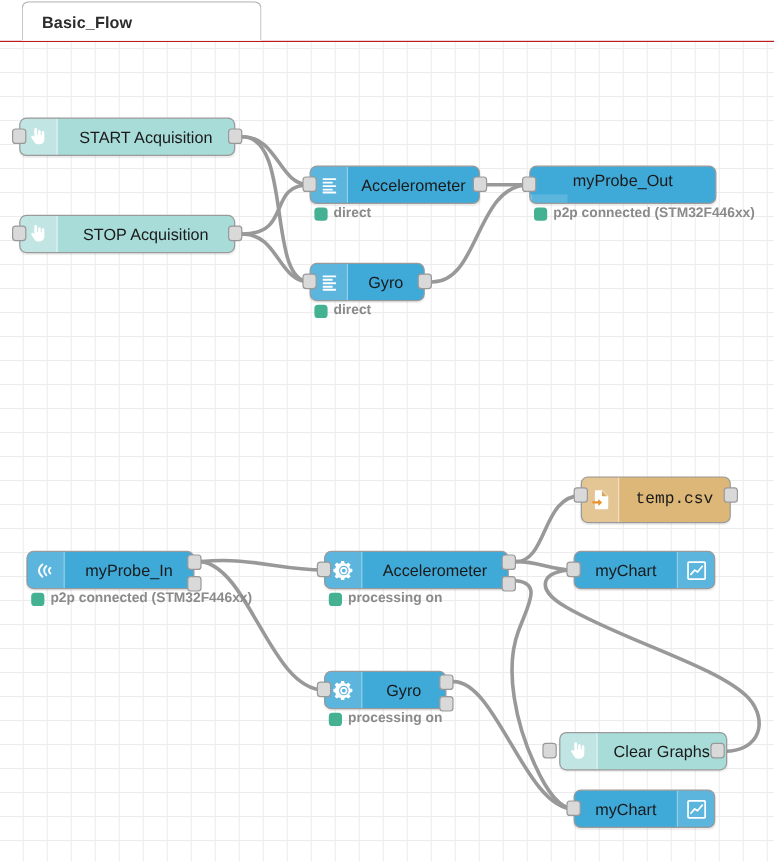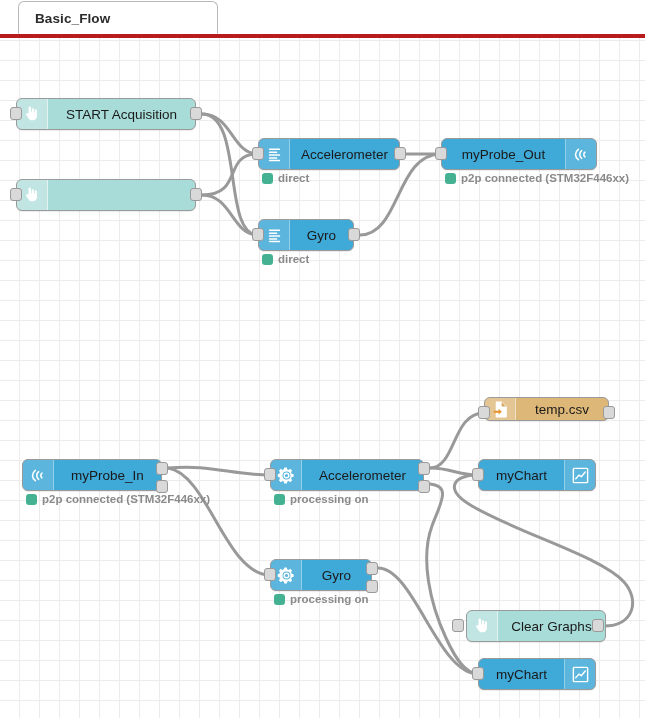--- a/index.html
+++ b/index.html
@@ -15,21 +15,21 @@
     overflow: hidden;
     background: #fff;
   }
 
   
   #tabbar {
     position: absolute;
     left: 0; top: 0;
     width: 645px; height: 34px;
     background: #fff;
-    border-bottom: 4px solid #b91c1c;
+    border-bottom: 1px solid #b91c1c;
     z-index: 20;
   }
   #tab-basic-flow {
     position: absolute;
     left: 18px; top: 1px;
     width: 200px; height: 33px;
     background: #fff;
     border: 1px solid #b8b8b8;
     border-bottom: 1px solid #fff;
     border-radius: 6px 6px 0 0;
@@ -198,20 +198,21 @@
       </div>
       <div class="port" style="left:10px; top:73px;"></div>
       <div class="port" style="left:190px; top:73px;"></div>
 
       <div class="node teal" style="left:16px; top:145px; width:180px; height:32px;">
         <div class="icon-box">
           <svg width="18" height="18" viewBox="0 0 24 24">
             <path fill="#ffffff" d="M9 2a1.6 1.6 0 0 1 1.6 1.6v6.2h1V5.9a1.5 1.5 0 0 1 3 0v4.2h1V7a1.5 1.5 0 0 1 3 0v7.6c0 3.3-2.2 5.8-5.4 5.8h-1.4c-2 0-3.3-.9-4.3-2.5L4.3 13c-.5-.8-.2-1.7.6-2.1.7-.4 1.5-.2 2 .5l.5.8V3.6A1.6 1.6 0 0 1 9 2z"></path>
           </svg>
         </div>
+        <div class="node-label">STOP Acquisition</div>
       </div>
       <div class="port" style="left:10px; top:154px;"></div>
       <div class="port" style="left:190px; top:154px;"></div>
 
       <div class="node blue italic" style="left:258px; top:104px; width:142px; height:32px;">
         <div class="icon-box">
           <svg width="17" height="17" viewBox="0 0 24 24">
             <g fill="#ffffff">
               <rect x="4" y="3.5" width="16" height="2.2" rx="1"></rect>
               <rect x="4" y="7.6" width="12" height="2.2" rx="1"></rect>
@@ -244,21 +245,21 @@
         </div>
         <div class="node-label">Gyro</div>
       </div>
       <div class="port" style="left:252px; top:194px;"></div>
       <div class="port" style="left:348px; top:194px;"></div>
       <div class="status" style="left:262px; top:219px;">
         <span class="dot"></span>
         <span>direct</span>
       </div>
 
-      <div class="node blue" style="left:441px; top:104px; width:156px; height:32px;">
+      <div class="node blue" style="left:441px; top:104px; width:156px; height:32px;flex-direction:column;">
         <div class="node-label">myProbe_Out</div>
         <div class="icon-box right">
           <svg width="19" height="19" viewBox="0 0 24 24">
             <g fill="none" stroke="#ffffff" stroke-width="2" stroke-linecap="round">
               <path d="M8 5.5C5.6 7.4 4.4 9.5 4.4 12s1.2 4.6 3.6 6.5"></path>
               <path d="M12.2 7.2c-1.6 1.3-2.4 2.8-2.4 4.8s.8 3.5 2.4 4.8"></path>
               <path d="M16.4 9c-1 .8-1.5 1.8-1.5 3s.5 2.2 1.5 3"></path>
             </g>
           </svg>
         </div>
@@ -315,21 +316,21 @@
         <div class="node-label">Gyro</div>
       </div>
       <div class="port" style="left:264px; top:534px;"></div>
       <div class="port" style="left:366px; top:528px;"></div>
       <div class="port" style="left:366px; top:546px;"></div>
       <div class="status" style="left:274px; top:559px;">
         <span class="dot"></span>
         <span>processing on</span>
       </div>
 
-      <div class="node tan" style="left:484px; top:363px; width:125px; height:24px;">
+      <div class="node tan" style="left:484px; top:363px; width:125px; height:39px;font-family:Liberation Mono, monospace;">
         <div class="icon-box">
           <svg width="19" height="19" viewBox="0 0 24 24">
             <path fill="#ffffff" d="M13.6 2H7.2A1.2 1.2 0 0 0 6 3.2v17.6A1.2 1.2 0 0 0 7.2 22h11.6a1.2 1.2 0 0 0 1.2-1.2V8.4L13.6 2z"></path>
             <path fill="#d6a85f" d="M13.4 2.6v5.6h5.6z"></path>
             <path fill="#e8912b" d="M3.4 13.6h6.2v-2.4l4 3.6-4 3.6v-2.4H3.4z"></path>
           </svg>
         </div>
         <div class="node-label">temp.csv</div>
       </div>
       <div class="port" style="left:478px; top:372px;"></div>

